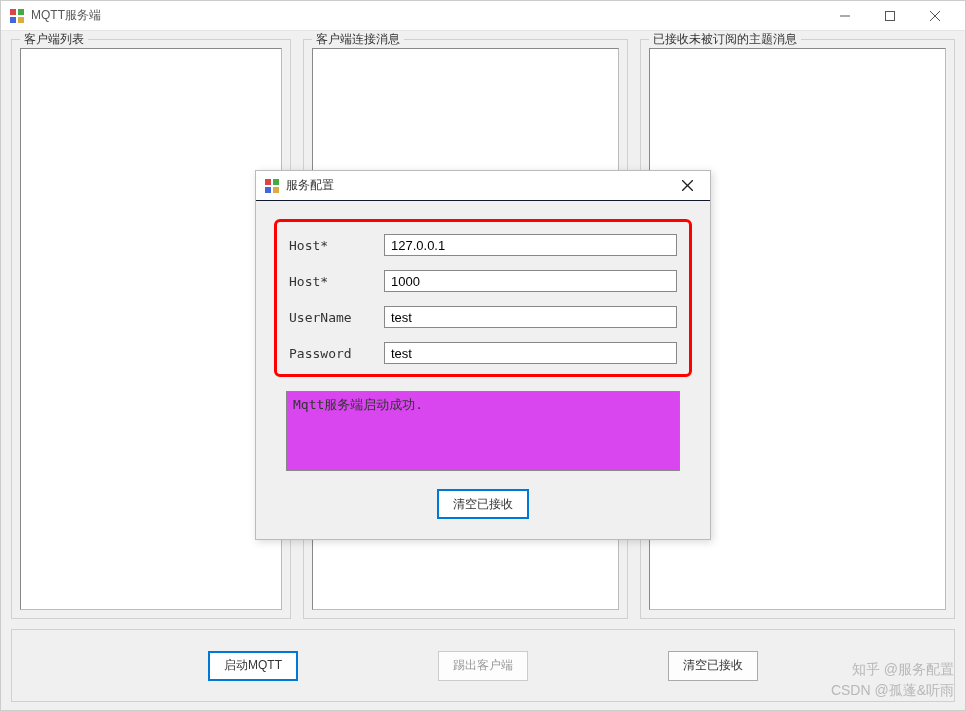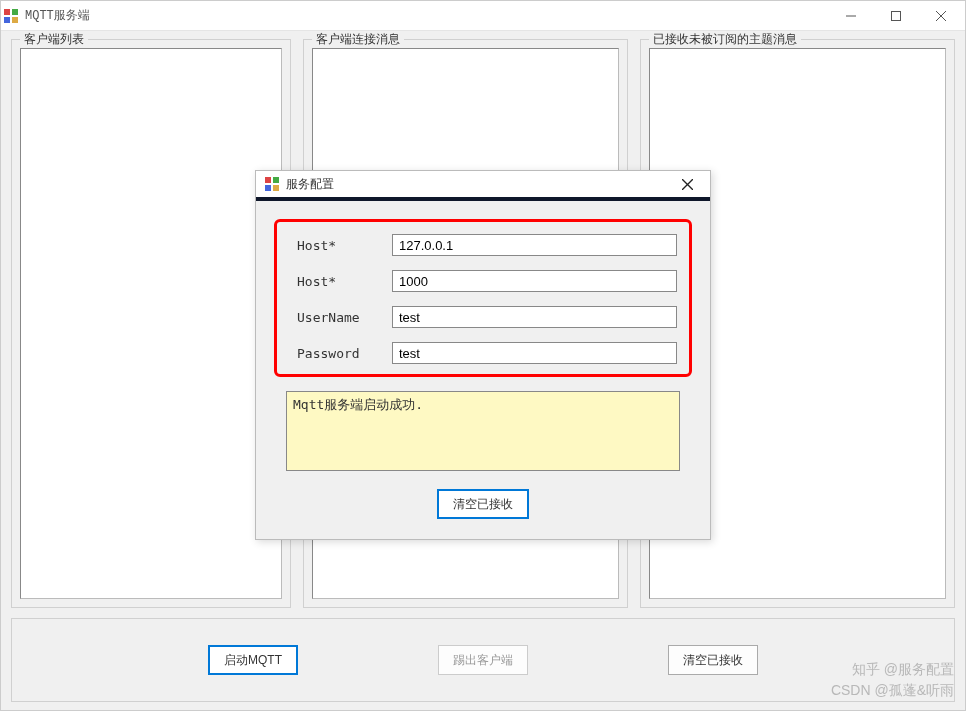--- a/index.html
+++ b/index.html
@@ -19,22 +19,21 @@
       border: 1px solid #ccc;
       display: flex;
       flex-direction: column;
     }
     .titlebar {
       height: 30px;
       background: #fff;
       border-bottom: 1px solid #e5e5e5;
       display: flex;
       align-items: center;
-      padding: 0 2px;
-      font-family: Liberation Mono, monospace;
+      padding: 0 8px;
     }
     .titlebar-icon {
       width: 16px; height: 16px;
       margin-right: 6px;
       display: inline-block;
     }
     .titlebar-title {
       flex: 1;
       color: #555;
       font-size: 12px;
@@ -82,21 +81,21 @@
     .panel3 { flex: 1; }
     .listbox {
       background: #fff;
       border: 1px solid #bbb;
       border-top-color: #888;
       border-left-color: #888;
       width: 100%;
       height: 100%;
     }
     .bottom-bar {
-      height: 84px;
+      height: 73px;
       margin-top: 10px;
       border: 1px solid #d0d0d0;
       display: flex;
       align-items: center;
       padding: 0 30px;
       gap: 140px;
       justify-content: center;
     }
     .btn {
       min-width: 90px;
@@ -126,21 +125,21 @@
       left: 255px;
       top: 170px;
       width: 456px;
       background: #f0f0f0;
       border: 1px solid #bbb;
       box-shadow: 2px 2px 8px rgba(0,0,0,0.15);
     }
     .dialog-titlebar {
       height: 30px;
       background: #fff;
-      border-bottom: 4px solid #0f172a;
+      border-bottom: 1px solid #0f172a;
       display: flex;
       align-items: center;
       padding: 0 8px;
     }
     .dialog-title {
       flex: 1;
       font-size: 12px;
       color: #333;
       display: flex;
       align-items: center;
@@ -167,21 +166,20 @@
       display: flex;
       align-items: center;
       margin-bottom: 14px;
     }
     .form-row:last-child { margin-bottom: 0; }
     .form-label {
       width: 95px;
       font-family: "SimSun", monospace;
       font-size: 13px;
       color: #333;
-      margin-left: 8px;
     }
     .form-input {
       flex: 1;
       height: 22px;
       border: 1px solid #888;
       background: #fff;
       padding: 0 6px;
       font-family: Liberation Sans, sans-serif;
       font-size: 13px;
     }
@@ -194,21 +192,21 @@
       width: 95px;
       font-family: "SimSun", monospace;
       font-size: 13px;
       color: #333;
       padding-top: 28px;
     }
     .tip-box {
       flex: 1;
       height: 80px;
       border: 1px solid #888;
-      background: #fef9c3;
+      background: #d946ef;
       padding: 4px 6px;
       font-family: "SimSun", monospace;
       font-size: 13px;
       color: #333;
     }
     .dialog-footer {
       display: flex;
       justify-content: center;
       padding: 18px 0 4px 0;
     }

